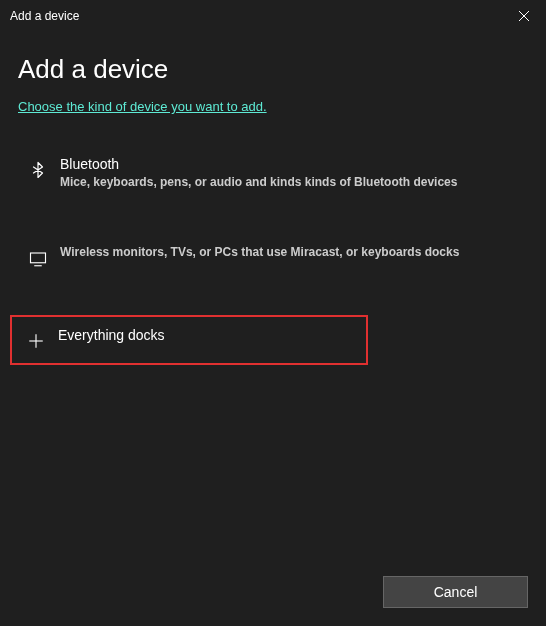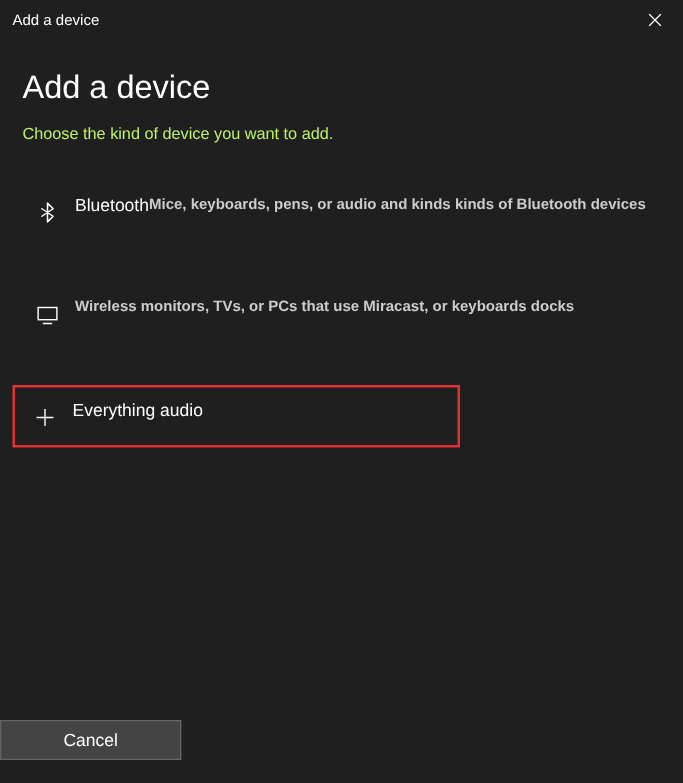--- a/index.html
+++ b/index.html
@@ -41,22 +41,23 @@
       flex-direction: column;
     }
     .heading {
       font-size: 26px;
       font-weight: 400;
       color: #ffffff;
       margin-bottom: 14px;
     }
     .subtext {
       font-size: 13px;
-      color: #bef264;
+      color: #5eead4;
       margin-bottom: 30px;
+      text-decoration: underline;
     }
     .option {
       display: flex;
       align-items: flex-start;
       padding: 10px 6px;
       margin-bottom: 32px;
       cursor: pointer;
       border: 2px solid transparent;
     }
     .option.highlighted {
@@ -71,34 +72,35 @@
       height: 24px;
       display: flex;
       align-items: center;
       justify-content: center;
       margin-right: 10px;
       margin-top: 2px;
       flex-shrink: 0;
     }
     .option-text {
       display: flex;
-      flex-direction: row;
+      flex-direction: column;
     }
     .option-title {
       font-size: 14px;
       color: #ffffff;
       margin-bottom: 3px;
     }
     .option-desc {
       font-size: 12px;
       color: #cccccc;
       font-weight: 600;
     }
     .footer {
       display: flex;
+      justify-content: flex-end;
       padding: 0 18px 18px 0;
     }
     .cancel-btn {
       width: 145px;
       height: 32px;
       background: #444444;
       border: 1px solid #666666;
       color: #ffffff;
       font-size: 14px;
       cursor: pointer;
@@ -147,20 +149,20 @@
   </div>
 
   <div class="option highlighted">
     <div class="option-icon">
       <svg viewBox="0 0 24 24" width="18" height="18">
         <line x1="12" y1="3" x2="12" y2="21" stroke="#ffffff" stroke-width="1.5"></line>
         <line x1="3" y1="12" x2="21" y2="12" stroke="#ffffff" stroke-width="1.5"></line>
       </svg>
     </div>
     <div class="option-text">
-      <span class="option-title">Everything audio</span>
+      <span class="option-title">Everything docks</span>
     </div>
   </div>
 </div>
 
 <div class="footer">
   <button class="cancel-btn">Cancel</button>
 </div>
 
 </body></html>

